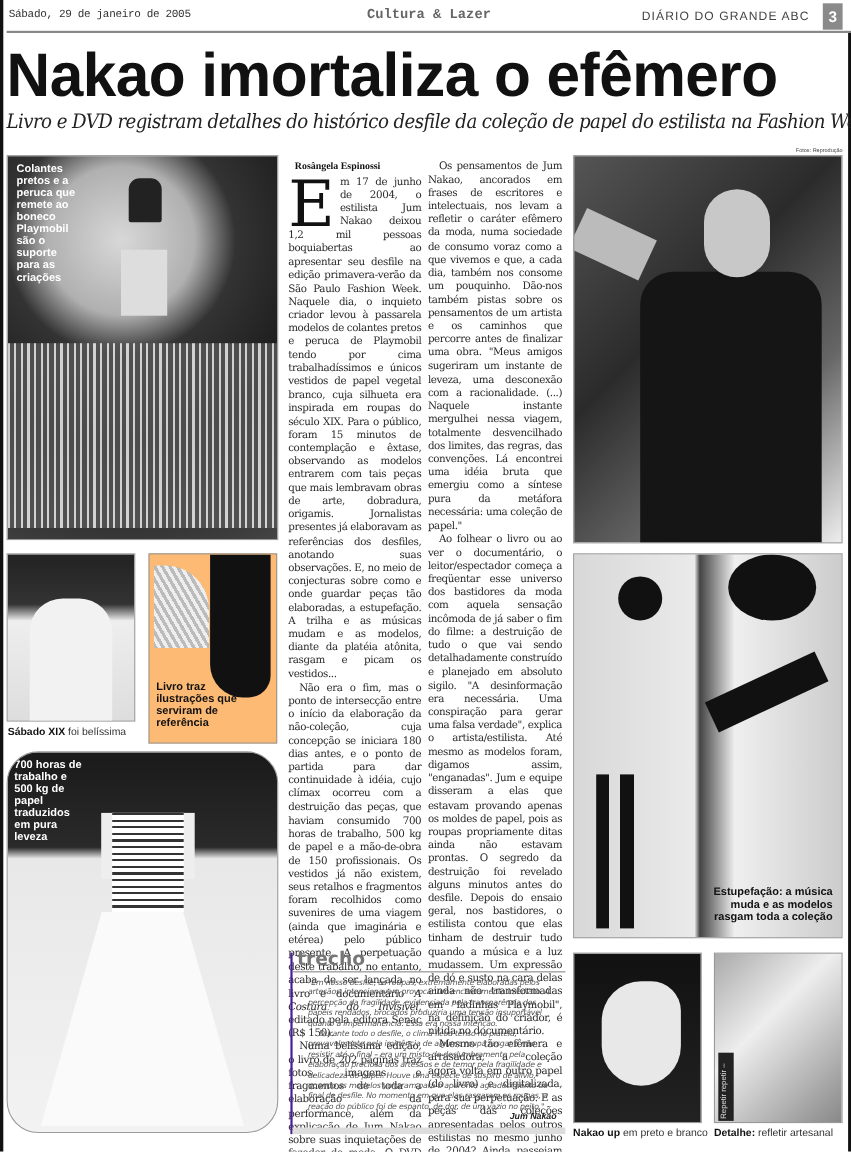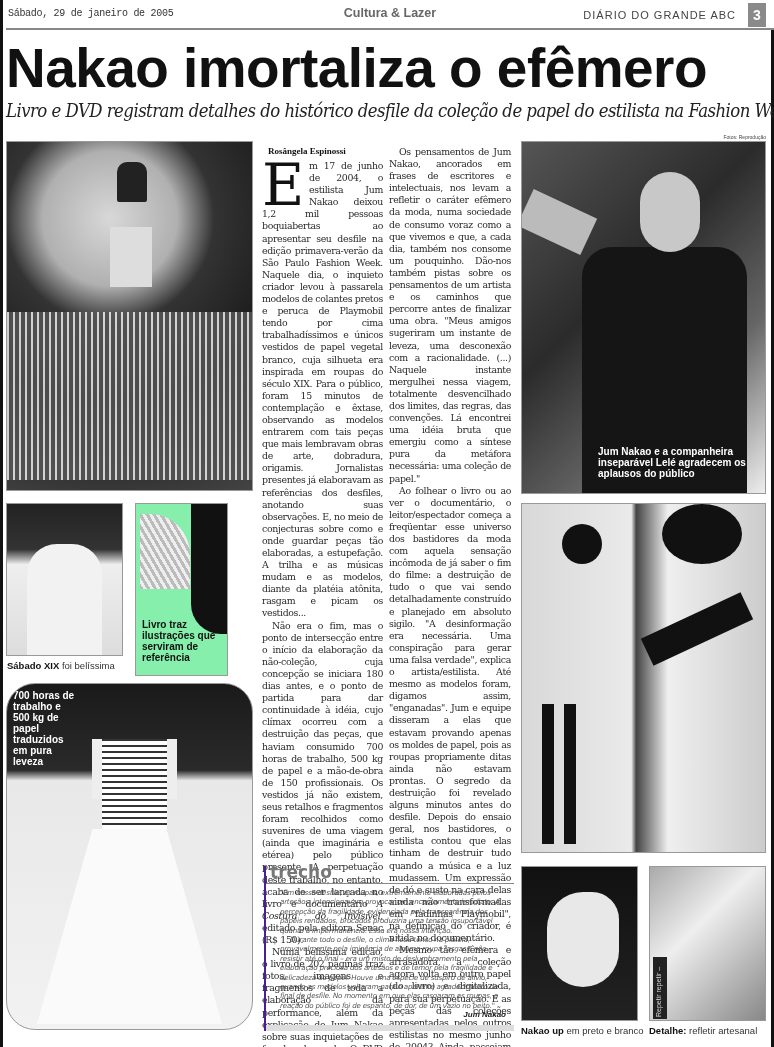--- a/index.html
+++ b/index.html
@@ -1,21 +1,21 @@
 <!DOCTYPE html>
 <html><head>
 <meta charset="utf-8">
 <style>
   * { box-sizing: border-box; margin: 0; padding: 0; }
   html, body { width: 774px; height: 1047px; background: #fff; overflow: hidden; }
   body { position: relative; font-family: "DejaVu Serif", serif; color: #222; }
 
   .header-bar { position: absolute; left: 6px; right: 0; top: 0; height: 30px; border-bottom: 2px solid #888; }
   .hdr-date { position: absolute; left: 2px; top: 8px; font-family: Liberation Mono, monospace; font-size: 10px; color: #333; letter-spacing: -0.3px; }
-  .hdr-section { position: absolute; left: 0; right: 0; top: 6px; text-align: center; font-family: Liberation Sans, sans-serif; font-weight: bold; font-size: 12.5px; color: #666; }
+  .hdr-section { position: absolute; left: 0; right: 0; top: 6px; text-align: center; font-family: Liberation Mono, monospace; font-weight: bold; font-size: 12.5px; color: #666; }
   .hdr-paper { position: absolute; right: 38px; top: 9px; font-family: "Liberation Sans", sans-serif; font-size: 11px; color: #444; letter-spacing: 1px; }
   .hdr-page { position: absolute; right: 8px; top: 3px; width: 18px; height: 24px; background: #8a8a8a; color: #fff; font-family: "Liberation Sans", sans-serif; font-weight: bold; font-size: 14px; text-align: center; line-height: 24px; }
 
   .headline { position: absolute; left: 6px; top: 38px; width: 768px; font-family: "Liberation Sans", sans-serif; font-size: 56px; letter-spacing: -0.5px; color: #111; line-height: 60px; white-space: nowrap; transform: scaleX(0.98); transform-origin: left; }
   .subhead { position: absolute; left: 6px; top: 100px; font-family: "DejaVu Serif", serif; font-style: italic; font-size: 18px; color: #222; white-space: nowrap; letter-spacing: -0.6px; transform: scaleX(0.92); transform-origin: left; }
 
   .photo-credit { position: absolute; right: 8px; top: 134px; font-family: "Liberation Sans", sans-serif; font-size: 5px; color: #444; }
 
   
   .photo { position: absolute; overflow: hidden; border: 1px solid #999; }
@@ -27,21 +27,21 @@
   #p1 { left: 6px; top: 141px; width: 247px; height: 350px;
         background: radial-gradient(circle at 42% 22%, #d8d8d8 0, #b0b0b0 22%, #333 34%, #1a1a1a 60%, #444 100%); }
   #p1 .cage { position: absolute; left: 0; right: 0; top: 170px; bottom: 10px;
         background: repeating-linear-gradient(90deg, #eee 0 2px, #555 2px 6px); opacity: .85; }
   #p1 .body { position: absolute; left: 110px; top: 20px; width: 30px; height: 40px; background: #222; border-radius: 10px 10px 2px 2px; }
   #p1 .bodice { position: absolute; left: 103px; top: 85px; width: 42px; height: 60px; background: #ddd; }
 
   #p2 { left: 6px; top: 503px; width: 117px; height: 153px;
         background: linear-gradient(180deg, #222 0, #333 30%, #eee 40%, #ddd 100%); }
   #p2 .dress { position: absolute; left: 20px; top: 40px; width: 75px; height: 115px; background: #f2f2f2; border-radius: 30px 30px 0 0; }
-  #p3 { left: 135px; top: 503px; width: 93px; height: 173px; background: #86efac; }
+  #p3 { left: 135px; top: 503px; width: 117px; height: 173px; background: #fdba74; }
   #p3 .fan { position: absolute; left: 4px; top: 10px; width: 50px; height: 75px; background: repeating-linear-gradient(60deg, #bbb 0 3px, #eee 3px 6px); border-radius: 0 40px 0 0; }
   #p3 .hand { position: absolute; left: 55px; top: 0; width: 55px; height: 130px; background: #111; border-radius: 0 0 20px 30px; }
 
   #p4 { left: 6px; top: 683px; width: 247px; height: 347px;
         background: linear-gradient(180deg, #1a1a1a 0, #2a2a2a 25%, #e8e8e8 28%, #f2f2f2 100%); border-radius: 29px; }
   #p4 .skirt { position: absolute; left: 30px; top: 145px; width: 185px; height: 195px; background: #fafafa; clip-path: polygon(30% 0, 70% 0, 100% 100%, 0 100%); }
   #p4 .top { position: absolute; left: 95px; top: 55px; width: 65px; height: 90px; background: repeating-linear-gradient(0deg, #fff 0 4px, #333 4px 6px), #fff; }
   #p4 .shoulders { position: absolute; left: 85px; top: 55px; width: 85px; height: 60px; border-left: 12px solid #eee; border-right: 12px solid #eee; }
 
   #p5 { left: 521px; top: 141px; width: 245px; height: 353px;
@@ -98,20 +98,21 @@
 </header>
 
 <h1 class="headline">Nakao imortaliza o efêmero</h1>
 <div class="subhead">Livro e DVD registram detalhes do histórico desfile da coleção de papel do estilista na Fashion Week</div>
 <div class="photo-credit">Fotos: Reprodução</div>
 
 <div class="photo" id="p1">
   <div class="cage"></div>
   <div class="body"></div>
   <div class="bodice"></div>
+  <div class="caption-on" style="left:8px; top:6px; width:60px;">Colantes pretos e a peruca que remete ao boneco Playmobil são o suporte para as criações</div>
 </div>
 
 <div class="photo" id="p2">
   <div class="dress"></div>
 </div>
 <div class="caption-below" style="left:7px; top:660px;"><b>Sábado XIX</b><span> foi belíssima</span></div>
 
 <div class="photo" id="p3">
   <div class="fan"></div>
   <div class="hand"></div>
@@ -147,28 +148,28 @@
     <p>Durante todo o desfile, o clima ficou tenso na platéia, provavelmente pela iminência de alguma roupa rasgar e não resistir até o final – era um misto de deslumbramento pela elaboração preciosa dos artesãos e de temor pela fragilidade e delicadeza do papel. Houve uma espécie de suspiro de alívio, quando as modelos voltaram para o aparente agradecimento de final de desfile. No momento em que elas rasgaram as roupas, a reação do público foi de espanto, de dor, de um vazio no peito."</p>
   </div>
   <div class="trecho-author">Jum Nakao</div>
   <div class="trecho-bottom"></div>
 </aside>
 
 <div class="photo" id="p5">
   <div class="arm"></div>
   <div class="shirt"></div>
   <div class="head"></div>
-  <div class="caption-on" style="left:76px; top:304px; width:160px;">Jum Nakao e a companheira inseparável Lelé agradecem os aplausos do público</div>
 </div>
 
 <div class="photo" id="p6">
   <div class="head1"></div>
   <div class="legs"></div>
   <div class="head2"></div>
   <div class="arm"></div>
+  <div class="caption-on caption-dark" style="right:8px; top:302px; width:110px; text-align:right;">Estupefação: a música muda e as modelos rasgam toda a coleção</div>
 </div>
 
 <div class="photo" id="p7">
   <div class="face"></div>
 </div>
 <div class="caption-below" style="left:521px; top:1025px;"><b>Nakao up</b><span> em preto e branco</span></div>
 
 <div class="photo" id="p8">
   <div class="strip">Repetir repetir –</div>
 </div>

